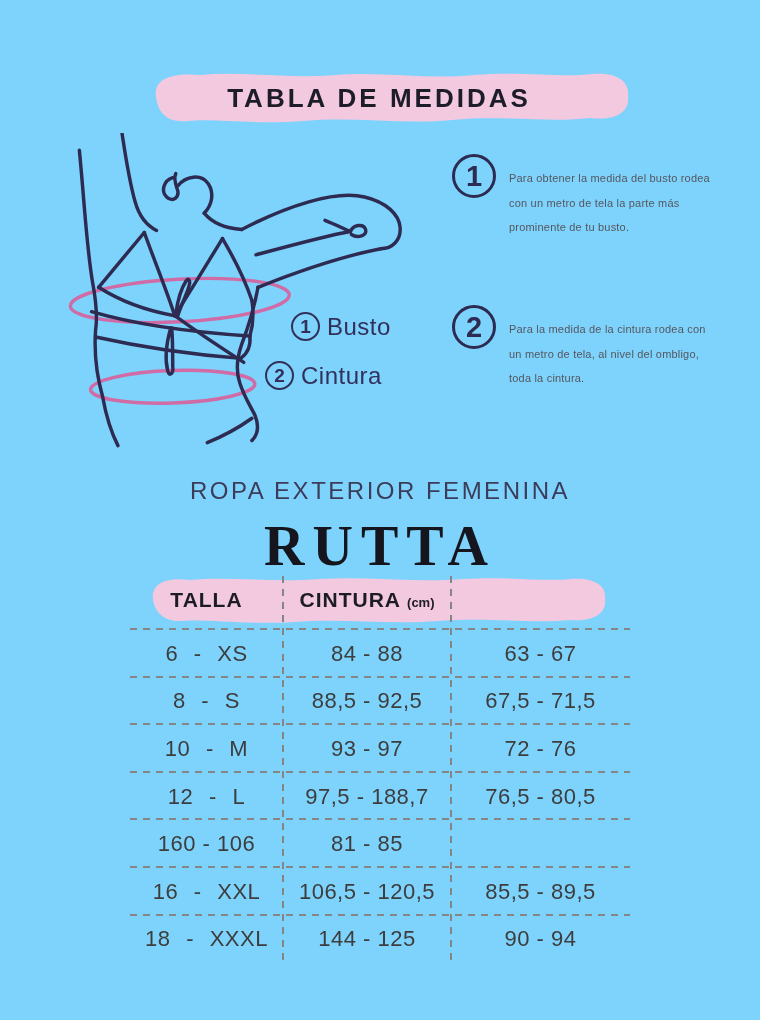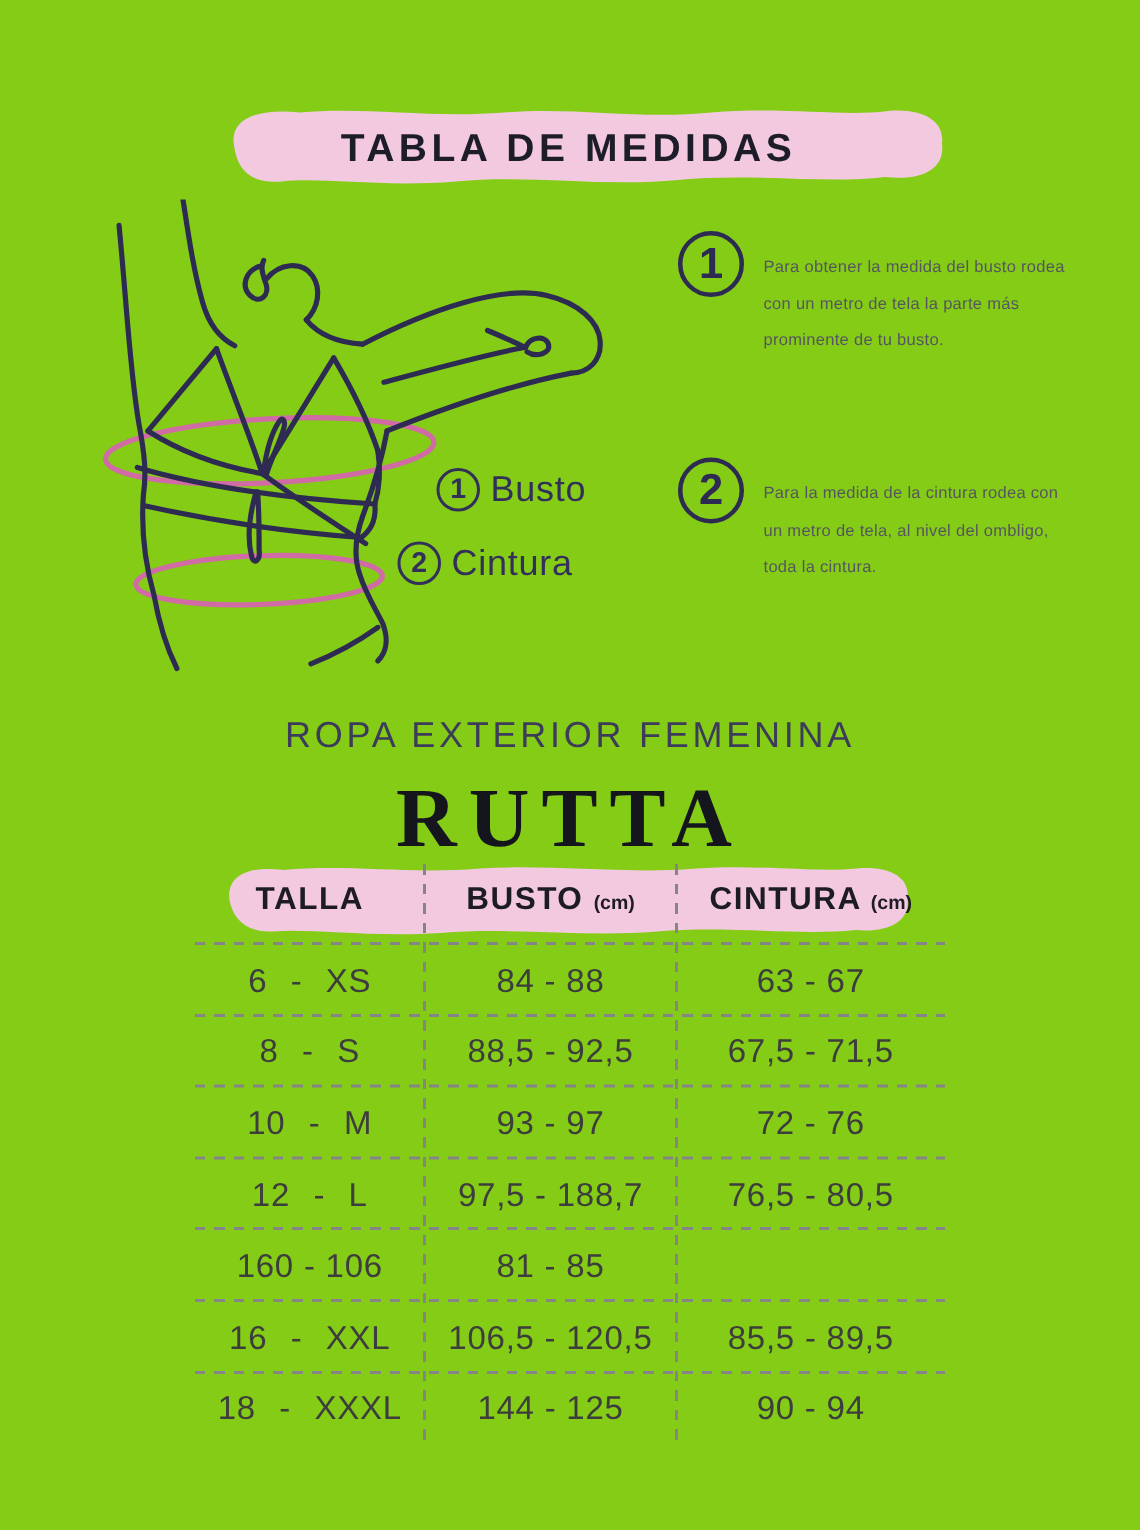--- a/index.html
+++ b/index.html
@@ -1,18 +1,18 @@
 <!DOCTYPE html>
 <html><head>
 <meta charset="utf-8">
 <style>
   * { margin:0; padding:0; box-sizing:border-box; }
   html,body { background:#ffffff; }
   .page {
-    position:relative; width:760px; height:1020px; background:#84cc16;
+    position:relative; width:760px; height:1020px; background:#7dd3fc;
     overflow:hidden; font-family:"Liberation Sans", sans-serif;
   }
 
   
   .title-banner { position:absolute; left:126px; top:70px; width:506px; height:54px; }
   .banner-blob { position:absolute; inset:0; width:100%; height:100%; }
   .page-title {
     position:relative; width:100%; height:54px; line-height:56px; text-align:center;
     font-size:26px; font-weight:700; letter-spacing:3px; color:#1d1c29;
   }
@@ -175,23 +175,20 @@
   <div class="size-table">
     <div class="thead">
       <svg class="thead-blob" viewBox="0 0 484 50" preserveAspectRatio="none">
         <path fill="#f3c9e0" d="M 26,25 C 24,9 38,2 62,5 C 105,1 145,8 193,4 C 241,1 289,8 337,4 C 381,1 416,7 444,4 C 466,2 480,10 478,24 C 480,38 467,47 443,45 C 407,49 359,42 311,46 C 263,50 215,43 167,47 C 119,50 81,44 55,46 C 37,47 28,37 26,25 Z"></path>
       </svg>
       <div class="thead-row">
         <div class="th-cell">
           <span>TALLA</span><span class="th-unit"></span>
         </div>
         <div class="th-cell">
-          <span>BUSTO</span> <span class="th-unit">(cm)</span>
-        </div>
-        <div class="th-cell">
           <span>CINTURA</span> <span class="th-unit">(cm)</span>
         </div>
       </div>
     </div>
     <div class="sep-h"></div>
 
     <div class="tbody">
       <div class="trow">
         <span class="td td-talla">6 - XS</span>
         <span class="td">84 - 88</span>

